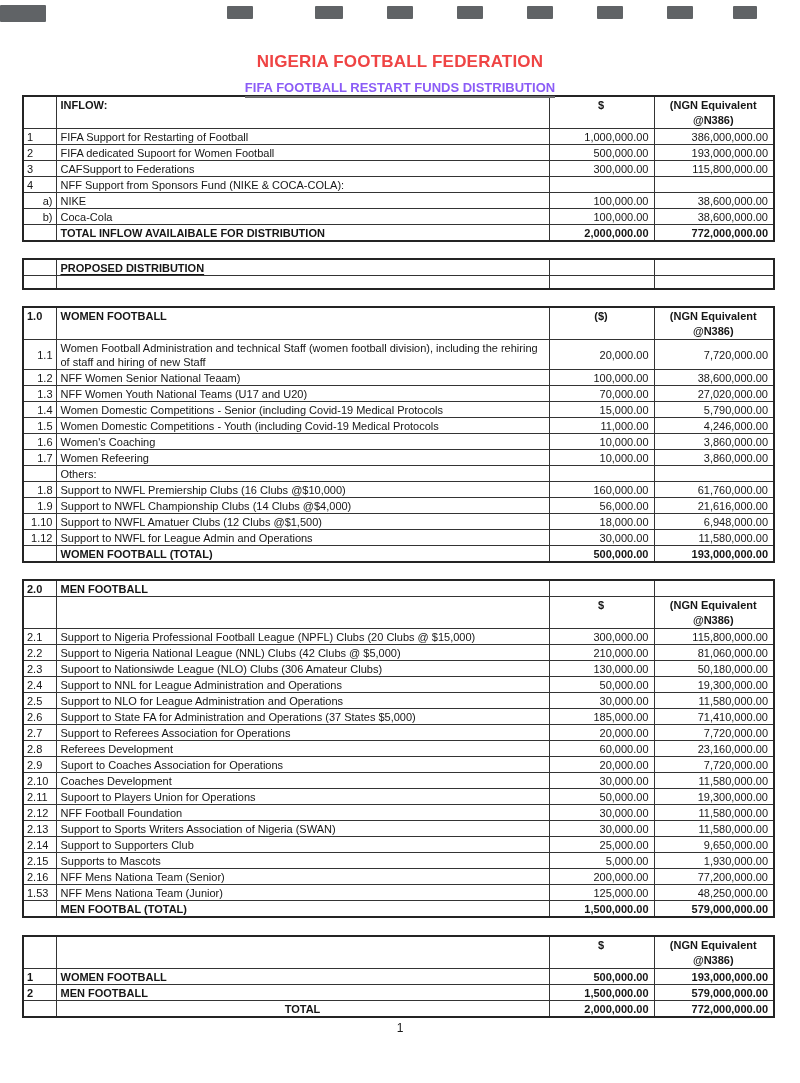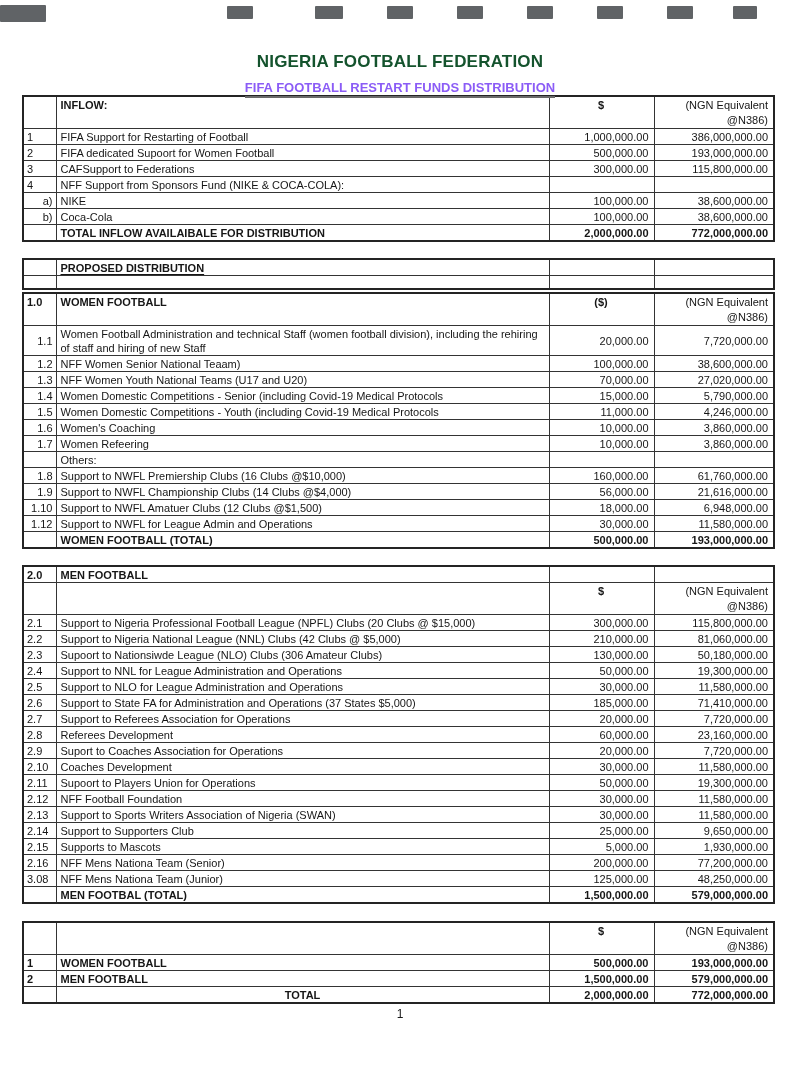--- a/index.html
+++ b/index.html
@@ -15,21 +15,21 @@
   }
   
   .scan-mark { position: absolute; background: #4a4d51; opacity: .88; border-radius: 1px; }
 
   .doc-title {
     text-align: center;
     font-size: 17px;
     font-weight: bold;
     padding-top: 52px;
     letter-spacing: .2px;
-    color: #14532d;
+    color: #ef4444;
   }
   .doc-subtitle {
     text-align: center;
     font-size: 13px;
     font-weight: bold;
     margin-top: 8px;
     color: #8b5cf6;
   }
   .doc-subtitle span { border-bottom: 2px solid #6a6a6a; padding-bottom: 1px; }
 
@@ -57,26 +57,26 @@
   td.c-no   { padding: 1px 3px 0 3px; }
   td.c-usd, td.c-ngn { text-align: right; padding-right: 5px; }
   td.right  { text-align: right; }
   .hdr      { font-weight: bold; }
   .center   { text-align: center; }
   .vtop     { vertical-align: top; }
   .underl   { text-decoration: underline; text-underline-offset: 2px; }
   tr.total td { font-weight: bold; }
   tr.shortrow td { height: 13px; line-height: 10px; }
   .t-women td.c-no { text-align: right; }
-  .ngn2 div { font-weight: normal; line-height: 15px; }
+  .ngn2 div { text-align: center; font-weight: bold; line-height: 15px; }
   .usd-h { text-align: center !important; font-weight: bold; }
 
   .t-inflow  { }
   .t-proposed{ margin-top: 16px; border-radius: 14px; }
-  .t-women   { margin-top: 2px; }
+  .t-women   { margin-top: 16px; }
   .t-men     { margin-top: 16px; }
   .t-summary { margin-top: 17px; }
   .summary-title td { font-size: 13px; height: 18px; }
 
   .page-number {
     width: 100%;
     text-align: center;
     font-size: 12px;
     margin-top: 3px;
     color: #1a1a1a;
@@ -408,21 +408,21 @@
           <td class="c-usd">5,000.00</td>
           <td class="c-ngn">1,930,000.00</td>
         </tr>
         <tr>
           <td class="c-no">2.16</td>
           <td class="c-desc">NFF Mens Nationa Team (Senior)</td>
           <td class="c-usd">200,000.00</td>
           <td class="c-ngn">77,200,000.00</td>
         </tr>
         <tr>
-          <td class="c-no">3.08</td>
+          <td class="c-no">1.53</td>
           <td class="c-desc">NFF Mens Nationa Team (Junior)</td>
           <td class="c-usd">125,000.00</td>
           <td class="c-ngn">48,250,000.00</td>
         </tr>
       </tbody>
     <tbody>
       <tr class="total">
         <td class="c-no"></td>
         <td class="c-desc">MEN FOOTBAL (TOTAL)</td>
         <td class="c-usd">1,500,000.00</td>

